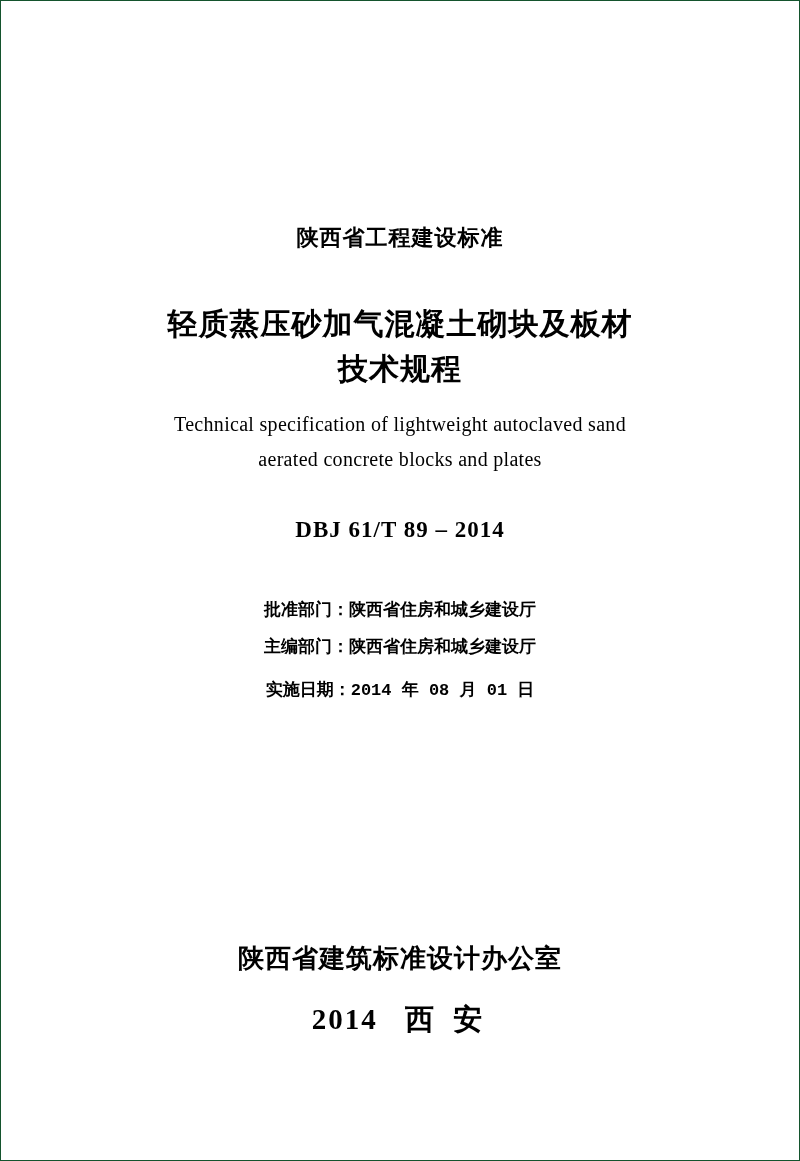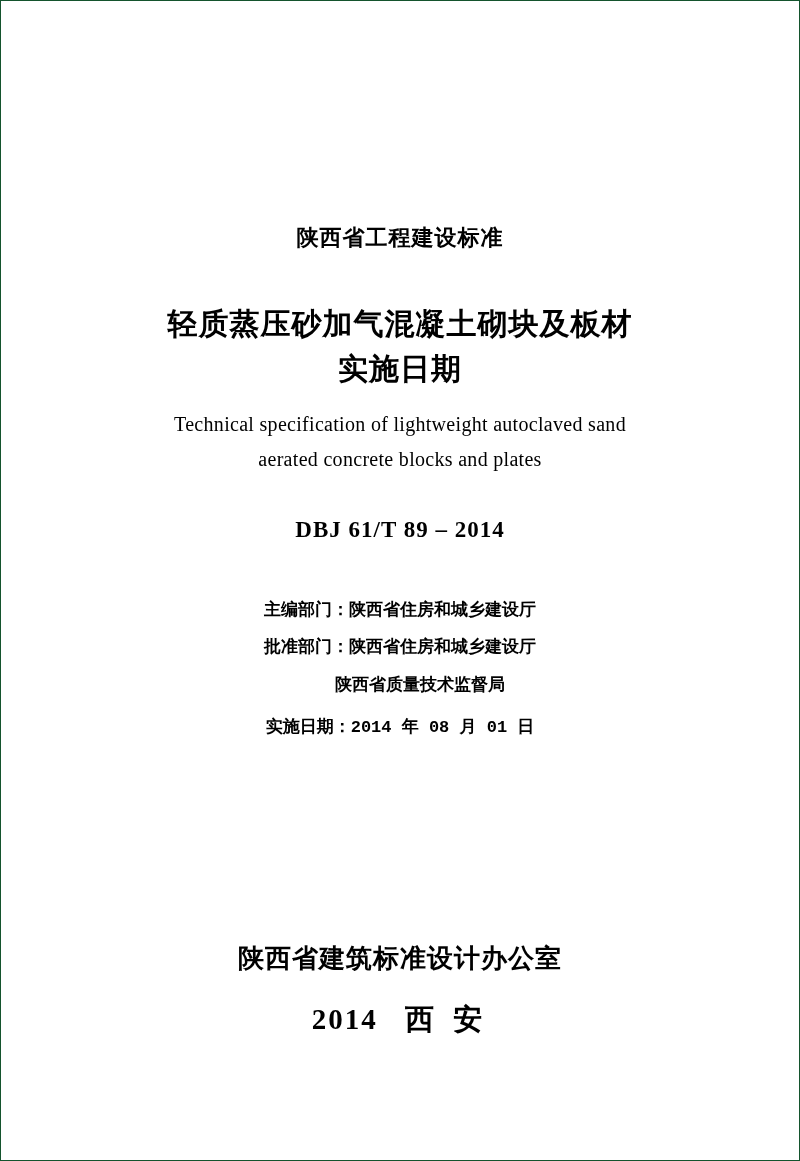--- a/index.html
+++ b/index.html
@@ -113,34 +113,33 @@
 <body>
 
 <div class="page">
 
   <div class="content">
 
     <div class="series-title">陕西省工程建设标准</div>
 
     <div class="main-title">
       <span class="line1">轻质蒸压砂加气混凝土砌块及板材</span>
-      <span class="line2">实施日期</span>
+      <span class="line2">技术规程</span>
     </div>
 
     <div class="eng-title">
       <span class="l1">Technical specification of lightweight autoclaved sand</span>
       <span class="l2">aerated concrete blocks and plates</span>
     </div>
 
     <div class="code-number">DBJ 61/T 89 – 2014</div>
 
     <div class="dept-block">
+      <span class="dept-line">批准部门：陕西省住房和城乡建设厅</span>
       <span class="dept-line">主编部门：陕西省住房和城乡建设厅</span>
-      <span class="dept-line">批准部门：陕西省住房和城乡建设厅</span>
-      <span class="dept-line indent">陕西省质量技术监督局</span>
       <span class="date-line">实施日期：2014 年 08 月 01 日</span>
     </div>
 
   </div>
 
   <div class="footer">
     <div class="office">陕西省建筑标准设计办公室</div>
     <div class="year-city">
       <span>2014</span>
       <span class="city">西 安</span>

